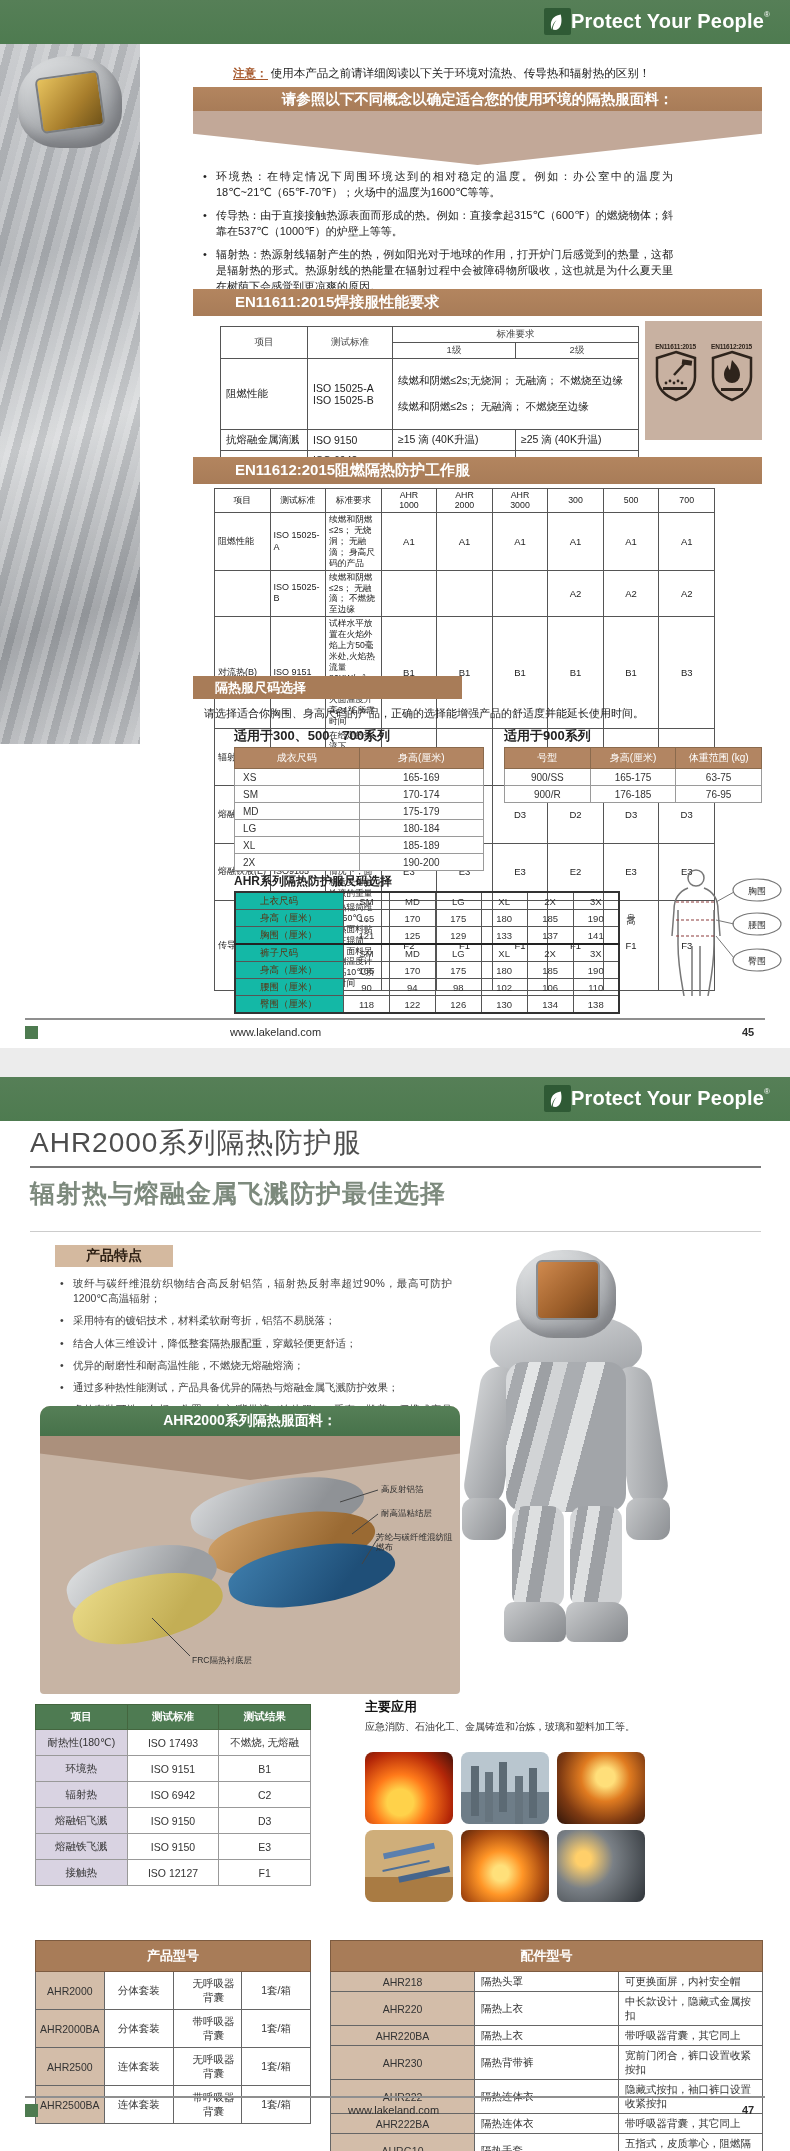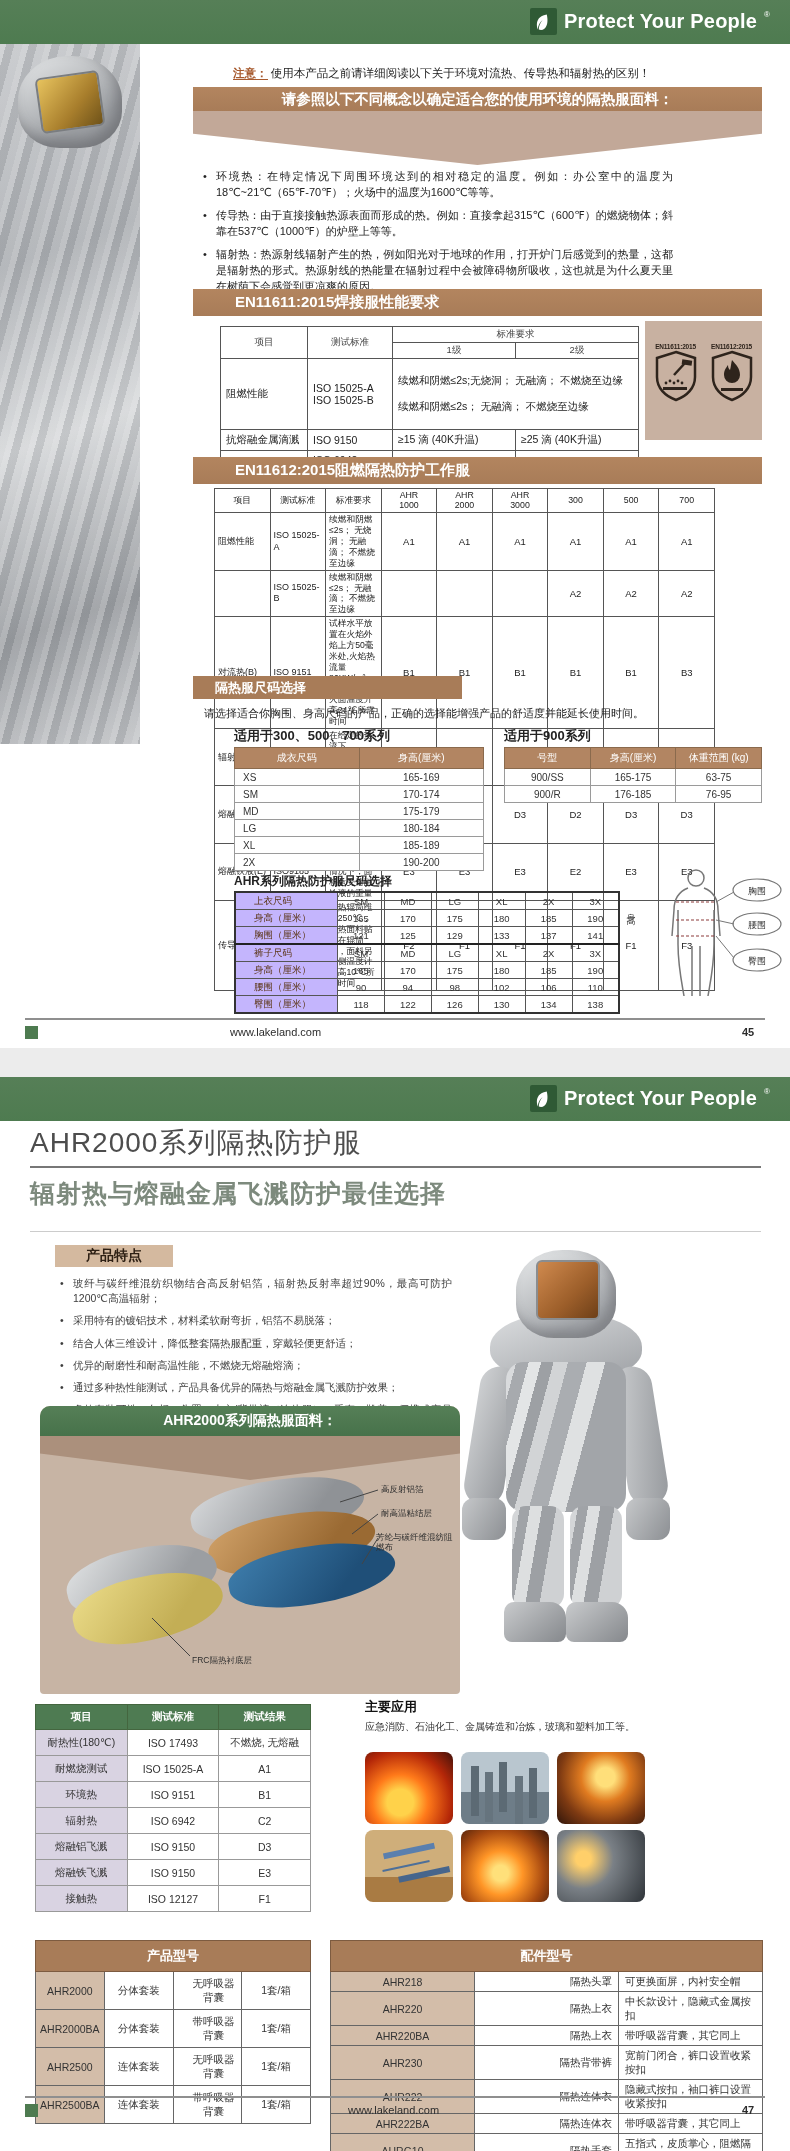--- a/index.html
+++ b/index.html
@@ -2,21 +2,21 @@
 <html><head>
 <meta charset="utf-8">
 <style>
   html,body{margin:0;padding:0;background:#fff;}
   #page{position:relative;width:790px;height:2151px;background:#ffffff;overflow:hidden;
         font-family:"Liberation Sans","DejaVu Sans",sans-serif;color:#333;}
   .abs{position:absolute;}
 
   
   .green-bar{left:0;width:790px;height:44px;background:linear-gradient(#567f57,#4e7b50);}
-  .brand{position:absolute;right:20px;top:8px;display:flex;align-items:center;gap:7px;text-align:right;}
+  .brand{position:absolute;right:20px;top:8px;display:flex;align-items:center;text-align:right;}
   .leaf-box{width:27px;height:27px;background:#2f5a35;display:flex;align-items:center;justify-content:center;border-radius:2px;}
   .brand-text{color:#fff;font-weight:bold;font-size:20px;letter-spacing:.2px;}
   .brand-reg{color:#fff;font-size:8px;vertical-align:top;position:relative;top:-7px;}
 
   
   .photo1{left:0;top:44px;width:140px;height:700px;background:linear-gradient(160deg,#c7c9cc 0%,#aeb1b5 30%,#d6d8da 55%,#9b9ea2 80%,#c2c4c7 100%);overflow:hidden;}
   .photo1 .folds{position:absolute;inset:0;background:repeating-linear-gradient(105deg,rgba(255,255,255,.35) 0 6px,rgba(90,95,100,.25) 6px 14px,rgba(255,255,255,.15) 14px 22px);opacity:.6;}
   .hood1{position:absolute;left:18px;top:12px;width:104px;height:92px;border-radius:48% 48% 40% 40%;background:linear-gradient(150deg,#e7e9ea,#9da0a4 70%);box-shadow:inset -6px -8px 14px rgba(60,60,65,.4);}
   .visor1{position:absolute;left:38px;top:30px;width:60px;height:52px;border-radius:6px;transform:rotate(-8deg);background:linear-gradient(135deg,#e7c35e,#a87e2c 60%,#6e5219);border:2px solid #7a7d80;}
 
@@ -63,21 +63,21 @@
   .t-size{font-size:10px;}
   .t-size thead td{background:#b28562;color:#fff;text-align:center;padding:3px 2px;border:1px solid #8a6a4d;}
   .t-size tbody td{border:1px solid #9a9a9a;padding:2.5px 8px;background:#fff;}
   .t-300{left:234px;top:747px;width:250px;}
   .t-300 tbody td:nth-child(2){text-align:center;}
   .t-900{left:504px;top:747px;width:258px;}
   .t-900 tbody td{text-align:center;}
 
   .t-ahr{left:234px;top:891px;width:386px;font-size:9.5px;border:2px solid #333;}
   .t-ahr td{border:1px solid #555;padding:1.5px 3px;text-align:center;}
-  .t-ahr td:first-child{background:#c4b5fd;color:#5a3415;text-align:left;padding-left:18px;width:80px;}
+  .t-ahr td:first-child{background:#14b8a6;color:#5a3415;text-align:left;padding-left:24px;width:80px;}
   .t-ahr tr:nth-child(4) td{border-top:2px solid #222;}
 
   
   .figure{left:626px;top:866px;width:160px;height:134px;}
   .height-label{position:absolute;left:-2px;top:40px;writing-mode:vertical-rl;font-size:9px;color:#444;letter-spacing:2px;}
 
   
   .foot-rule{height:2px;background:#8f8f8f;width:740px;left:25px;}
   .foot-sq{width:13px;height:13px;background:#4e7b50;left:25px;}
   .foot-url{font-size:11px;color:#2c2c2c;}
@@ -142,21 +142,21 @@
   
   .t-prod{left:35px;top:1940px;width:276px;font-size:10.5px;border:1.5px solid #333;}
   .t-acc{left:330px;top:1940px;width:433px;font-size:10.5px;border:1.5px solid #333;}
   .t-prod thead td,.t-acc thead td{background:#a87c58;color:#fff;font-weight:bold;font-size:13px;text-align:center;padding:6px 2px;border:1px solid #7d5b40;}
   .t-prod tbody td,.t-acc tbody td{border:1px solid #666;background:#fff;padding:4.5px 4px;}
   .t-prod tbody td{text-align:center;}
   .t-prod tbody td:first-child{background:#d3bda9;width:88px;}
   .t-prod tbody td:nth-child(2){width:58px;} .t-prod tbody td:nth-child(3){width:80px;padding-left:16px;}
   .t-acc tbody td{padding:2.5px 6px;}
   .t-acc tbody td:first-child{background:#d3bda9;text-align:center;width:104px;}
-  .t-acc tbody td:nth-child(2){width:78px;text-align:right;}
+  .t-acc tbody td:nth-child(2){width:78px;text-align:left;}
 
   
   .badges{left:645px;top:321px;width:117px;height:119px;background:#c8b1a1;display:flex;justify-content:center;gap:8px;padding-top:22px;box-sizing:border-box;}
   .badge{text-align:center;width:48px;}
   .badge .blabel{font-size:6.5px;color:#2e241c;font-weight:bold;letter-spacing:-.2px;}
 </style>
 </head>
 <body>
 
 <div id="page">
@@ -274,21 +274,21 @@
 3000</td>
           <td>300</td>
           <td>500</td>
           <td>700</td>
         </tr>
       </thead>
     <tbody>
         <tr>
           <td>阻燃性能</td>
           <td>ISO 15025-A</td>
-          <td>续燃和阴燃≤2s； 无烧洞； 无融滴； 不燃烧至边缘</td>
+          <td>续燃和阴燃≤2s； 无烧洞； 无融滴； 身高尺码的产品</td>
           <td>A1</td>
           <td>A1</td>
           <td>A1</td>
           <td>A1</td>
           <td>A1</td>
           <td>A1</td>
         </tr>
         <tr>
           <td></td>
           <td>ISO 15025-B</td>
@@ -589,25 +589,20 @@
           <td>测试结果</td>
         </tr>
       </thead>
     <tbody>
         <tr>
           <td>耐热性(180℃)</td>
           <td>ISO 17493</td>
           <td>不燃烧, 无熔融</td>
         </tr>
         <tr>
-          <td>耐燃烧测试</td>
-          <td>ISO 15025-A</td>
-          <td>A1</td>
-        </tr>
-        <tr>
           <td>环境热</td>
           <td>ISO 9151</td>
           <td>B1</td>
         </tr>
         <tr>
           <td>辐射热</td>
           <td>ISO 6942</td>
           <td>C2</td>
         </tr>
         <tr>

